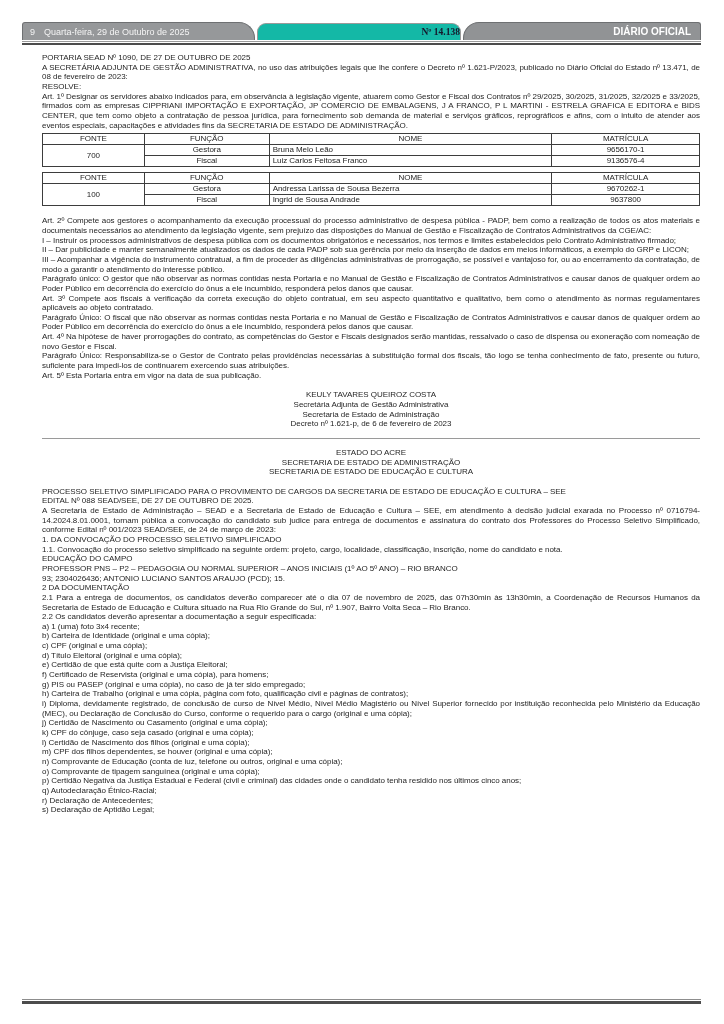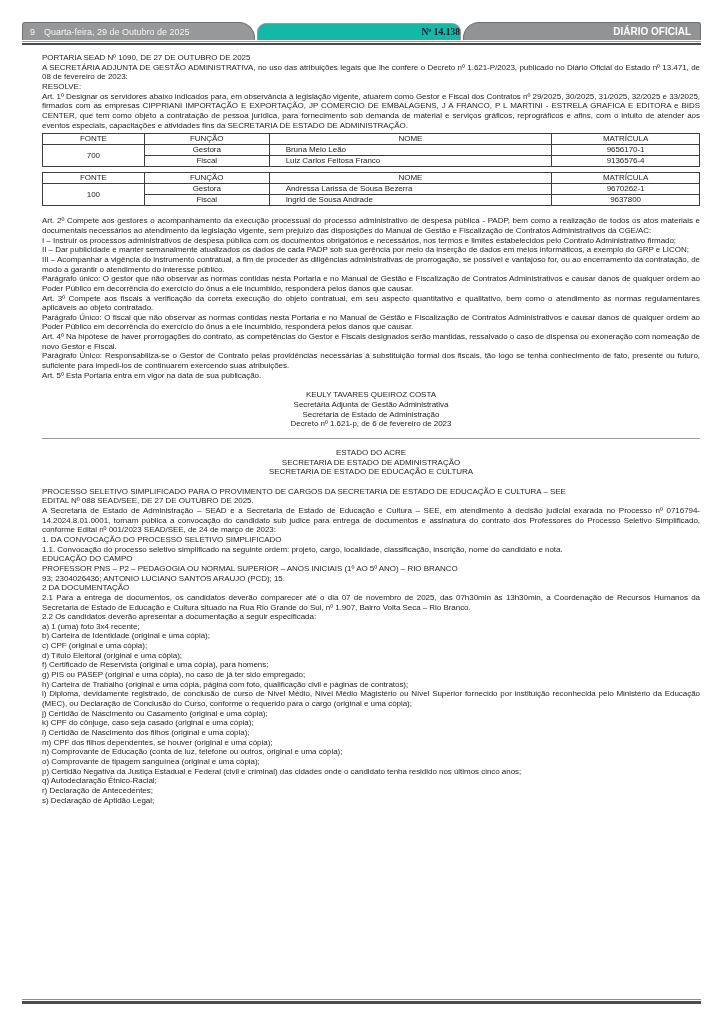--- a/index.html
+++ b/index.html
@@ -18,21 +18,21 @@
 
   
   .content { position:absolute; left:22px; right:24px; top:53px; font-size:8px; line-height:9.65px; letter-spacing:-0.04px;margin-left:20px; }
   .tline { min-height:9.65px; }
   .just .tline { text-align:justify; }
   .plain .tline { text-align:center; }
 
   
   .gz-table { width:100%; border-collapse:collapse; table-layout:fixed; margin-top:3px; }
   .gz-table.second { margin-top:5px; margin-bottom:10px; }
-  .gz-table th, .gz-table td { border:1px solid #3d3d3d; font-weight:normal; font-size:8px; height:11px; padding:0 16px; text-align:center; }
+  .gz-table th, .gz-table td { border:1px solid #3d3d3d; font-weight:normal; font-size:8px; height:11px; padding:0 3px; text-align:center; }
   .gz-table .c-fonte { width:15.5%; }
   .gz-table .c-func  { width:19%; }
   .gz-table .c-nome  { width:43%; }
   .gz-table .c-matr  { width:22.5%; }
   .gz-table td.c-nome { text-align:left; }
 
   .sig { margin-top:10px; }
   .hr  { border-top:1px solid #9a9a9a; margin:9px 0 9px 0; }
   .gap { height:9.65px; }
 
@@ -152,20 +152,21 @@
         <div class="tline">EDUCAÇÃO DO CAMPO</div>
         <div class="tline">PROFESSOR PNS – P2 – PEDAGOGIA OU NORMAL SUPERIOR – ANOS INICIAIS (1º AO 5º ANO) – RIO BRANCO</div>
         <div class="tline">93; 2304026436; ANTONIO LUCIANO SANTOS ARAUJO (PCD); 15.</div>
         <div class="tline">2 DA DOCUMENTAÇÃO</div>
         <div class="tline">2.1 Para a entrega de documentos, os candidatos deverão comparecer até o dia 07 de novembro de 2025, das 07h30min às 13h30min, a Coordenação de Recursos Humanos da Secretaria de Estado de Educação e Cultura situado na Rua Rio Grande do Sul, nº 1.907, Bairro Volta Seca – Rio Branco.</div>
         <div class="tline">2.2 Os candidatos deverão apresentar a documentação a seguir especificada:</div>
         <div class="tline">a) 1 (uma) foto 3x4 recente;</div>
         <div class="tline">b) Carteira de Identidade (original e uma cópia);</div>
         <div class="tline">c) CPF (original e uma cópia);</div>
         <div class="tline">d) Título Eleitoral (original e uma cópia);</div>
+        <div class="tline">e) Certidão de que está quite com a Justiça Eleitoral;</div>
         <div class="tline">f) Certificado de Reservista (original e uma cópia), para homens;</div>
         <div class="tline">g) PIS ou PASEP (original e uma cópia), no caso de já ter sido empregado;</div>
         <div class="tline">h) Carteira de Trabalho (original e uma cópia, página com foto, qualificação civil e páginas de contratos);</div>
         <div class="tline">i) Diploma, devidamente registrado, de conclusão de curso de Nível Médio, Nível Médio Magistério ou Nível Superior fornecido por instituição reconhecida pelo Ministério da Educação (MEC), ou Declaração de Conclusão do Curso, conforme o requerido para o cargo (original e uma cópia);</div>
         <div class="tline">j) Certidão de Nascimento ou Casamento (original e uma cópia);</div>
         <div class="tline">k) CPF do cônjuge, caso seja casado (original e uma cópia);</div>
         <div class="tline">l) Certidão de Nascimento dos filhos (original e uma cópia);</div>
         <div class="tline">m) CPF dos filhos dependentes, se houver (original e uma cópia);</div>
         <div class="tline">n) Comprovante de Educação (conta de luz, telefone ou outros, original e uma cópia);</div>
         <div class="tline">o) Comprovante de tipagem sanguínea (original e uma cópia);</div>

